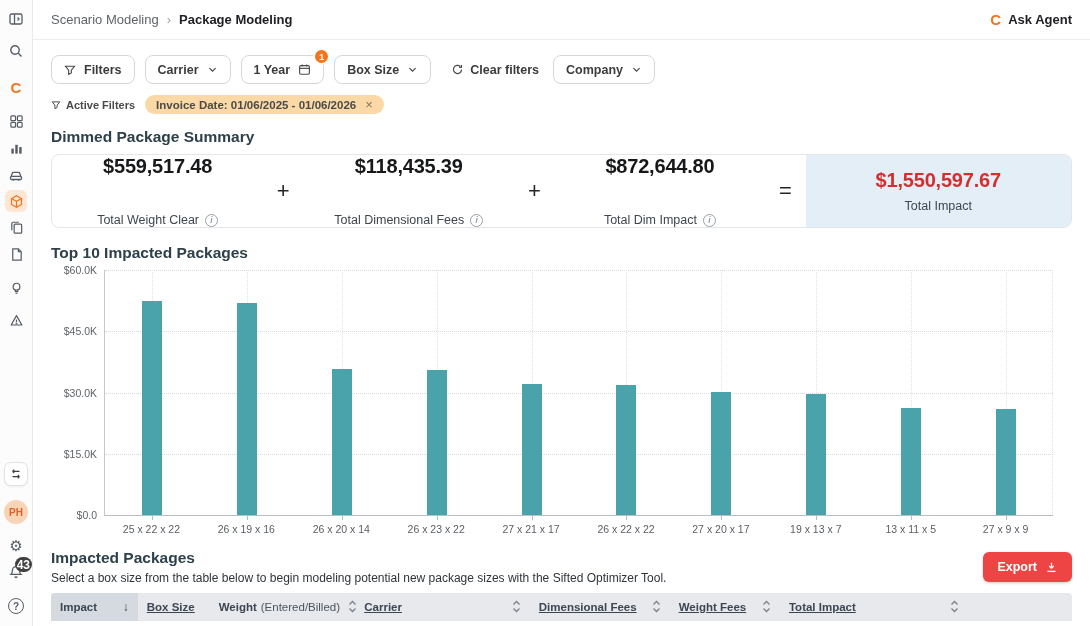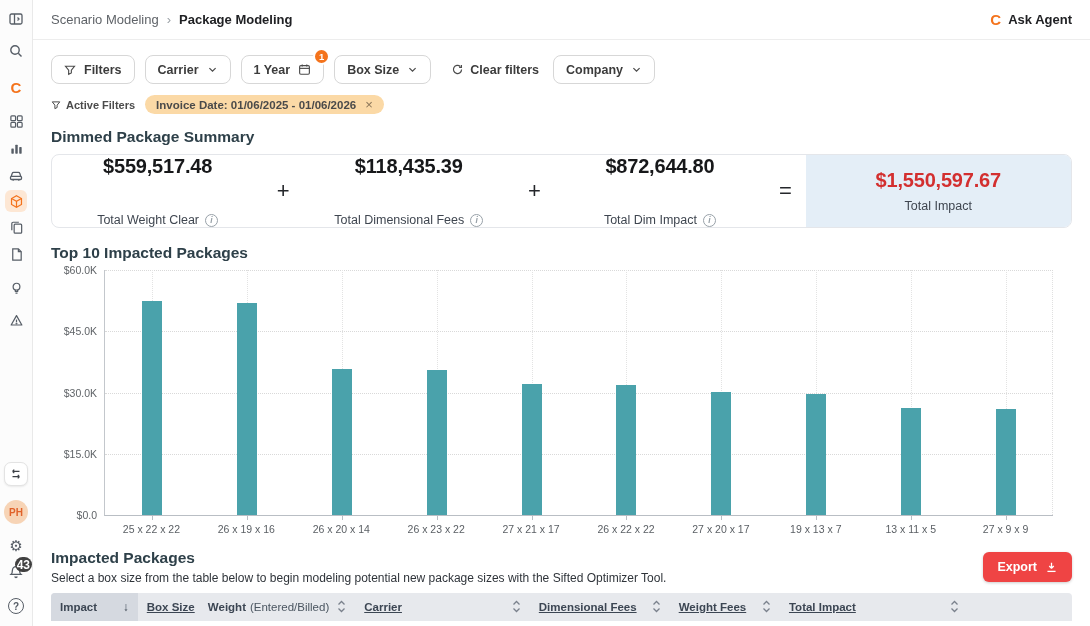--- a/index.html
+++ b/index.html
@@ -379,21 +379,21 @@
     </div>
 
     <div class="thead">
         <div class="th th-hl" style="width: 8.5%;">
           <span class="th-label">Impact</span>
           <span class="sort-desc">↓</span>
         </div>
         <div class="th" style="width: 8.1%;">
           <span class="th-label u">Box Size</span>
         </div>
-        <div class="th" style="width: 13.2%; justify-content: flex-end;">
+        <div class="th" style="width: 13.2%; justify-content: center;">
           <span class="th-label">Weight</span>
           <span class="th-sub">(Entered/Billed)</span>
           <span style="flex: 1 1 0%;"></span>
           <span><svg width="9" height="13" viewBox="0 0 9 13" fill="none" stroke="#7a818c" stroke-width="1.3">
               <path d="M1.5 4.5L4.5 1.5l3 3M1.5 8.5l3 3 3-3"></path>
             </svg></span>
         </div>
         <div class="th" style="width: 17.1%;">
           <span class="th-label u">Carrier</span>
           <span><svg width="9" height="13" viewBox="0 0 9 13" fill="none" stroke="#7a818c" stroke-width="1.3">

